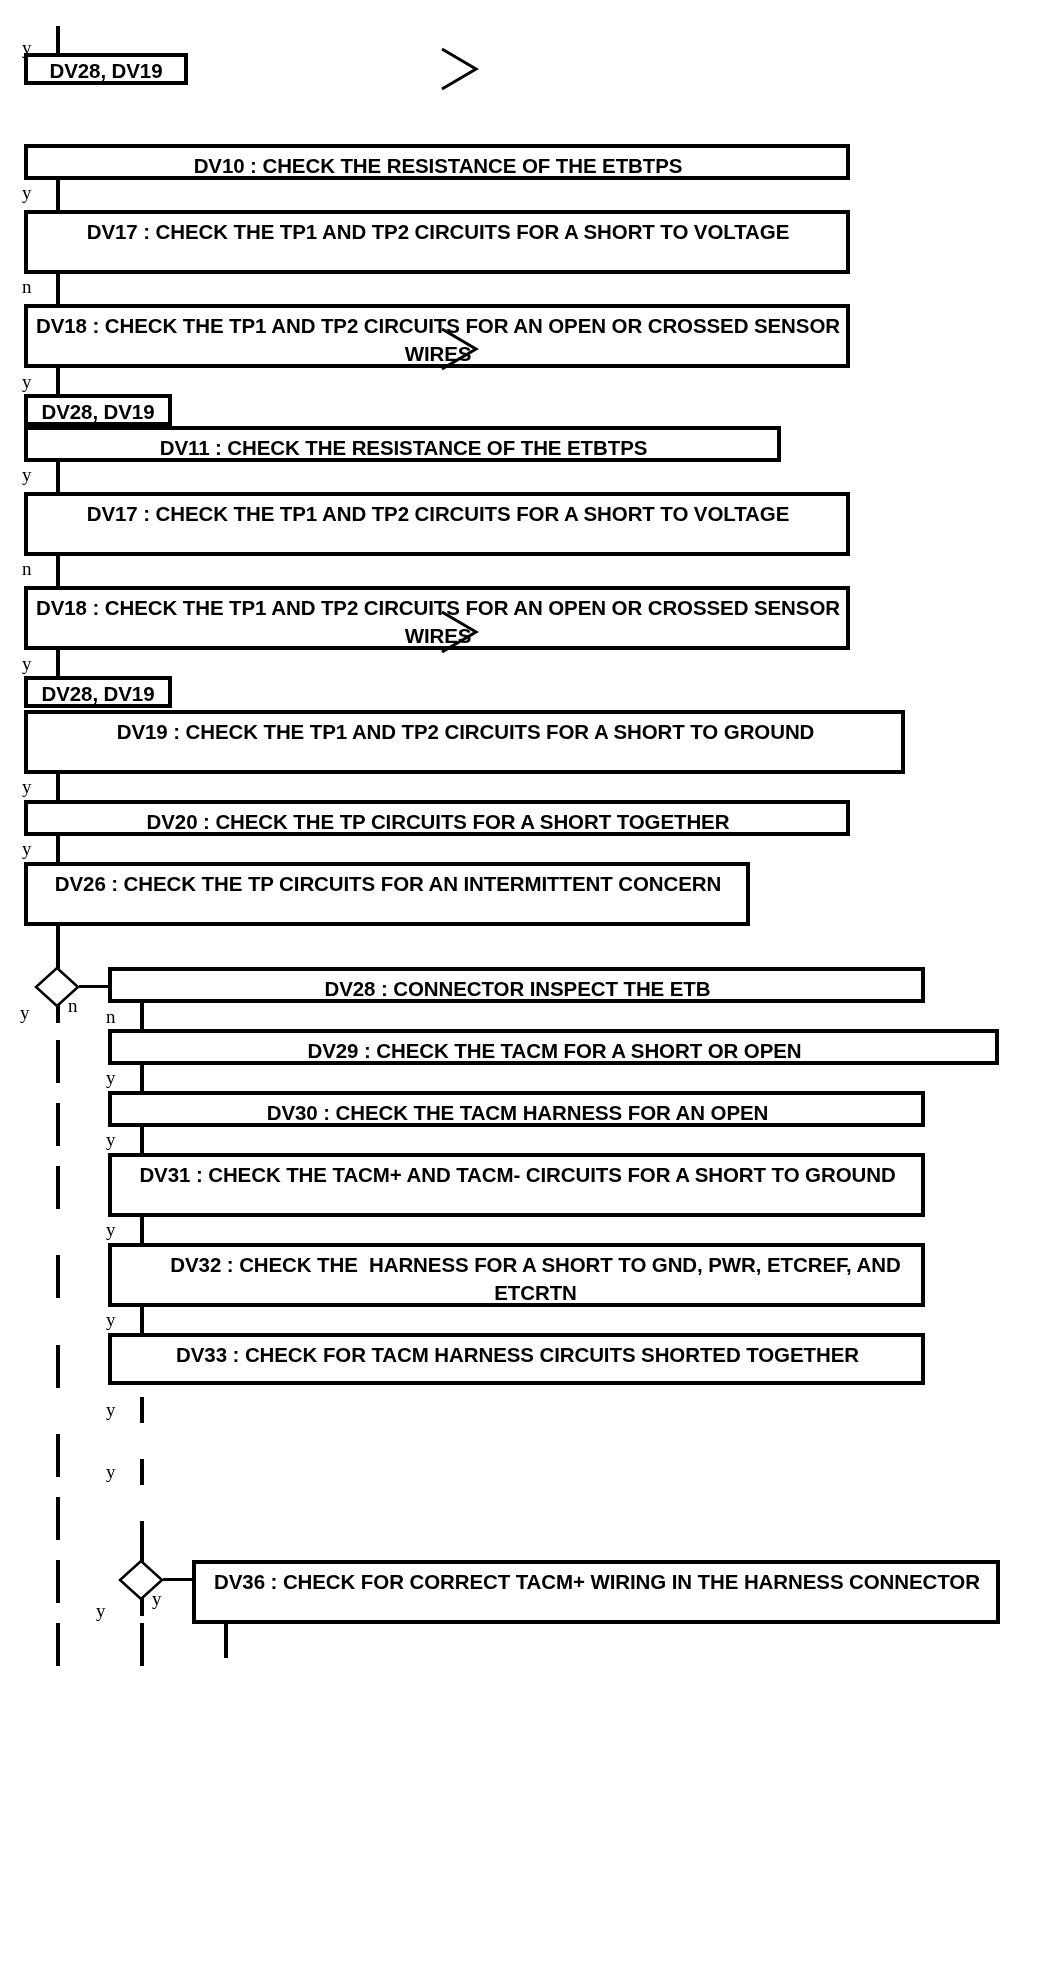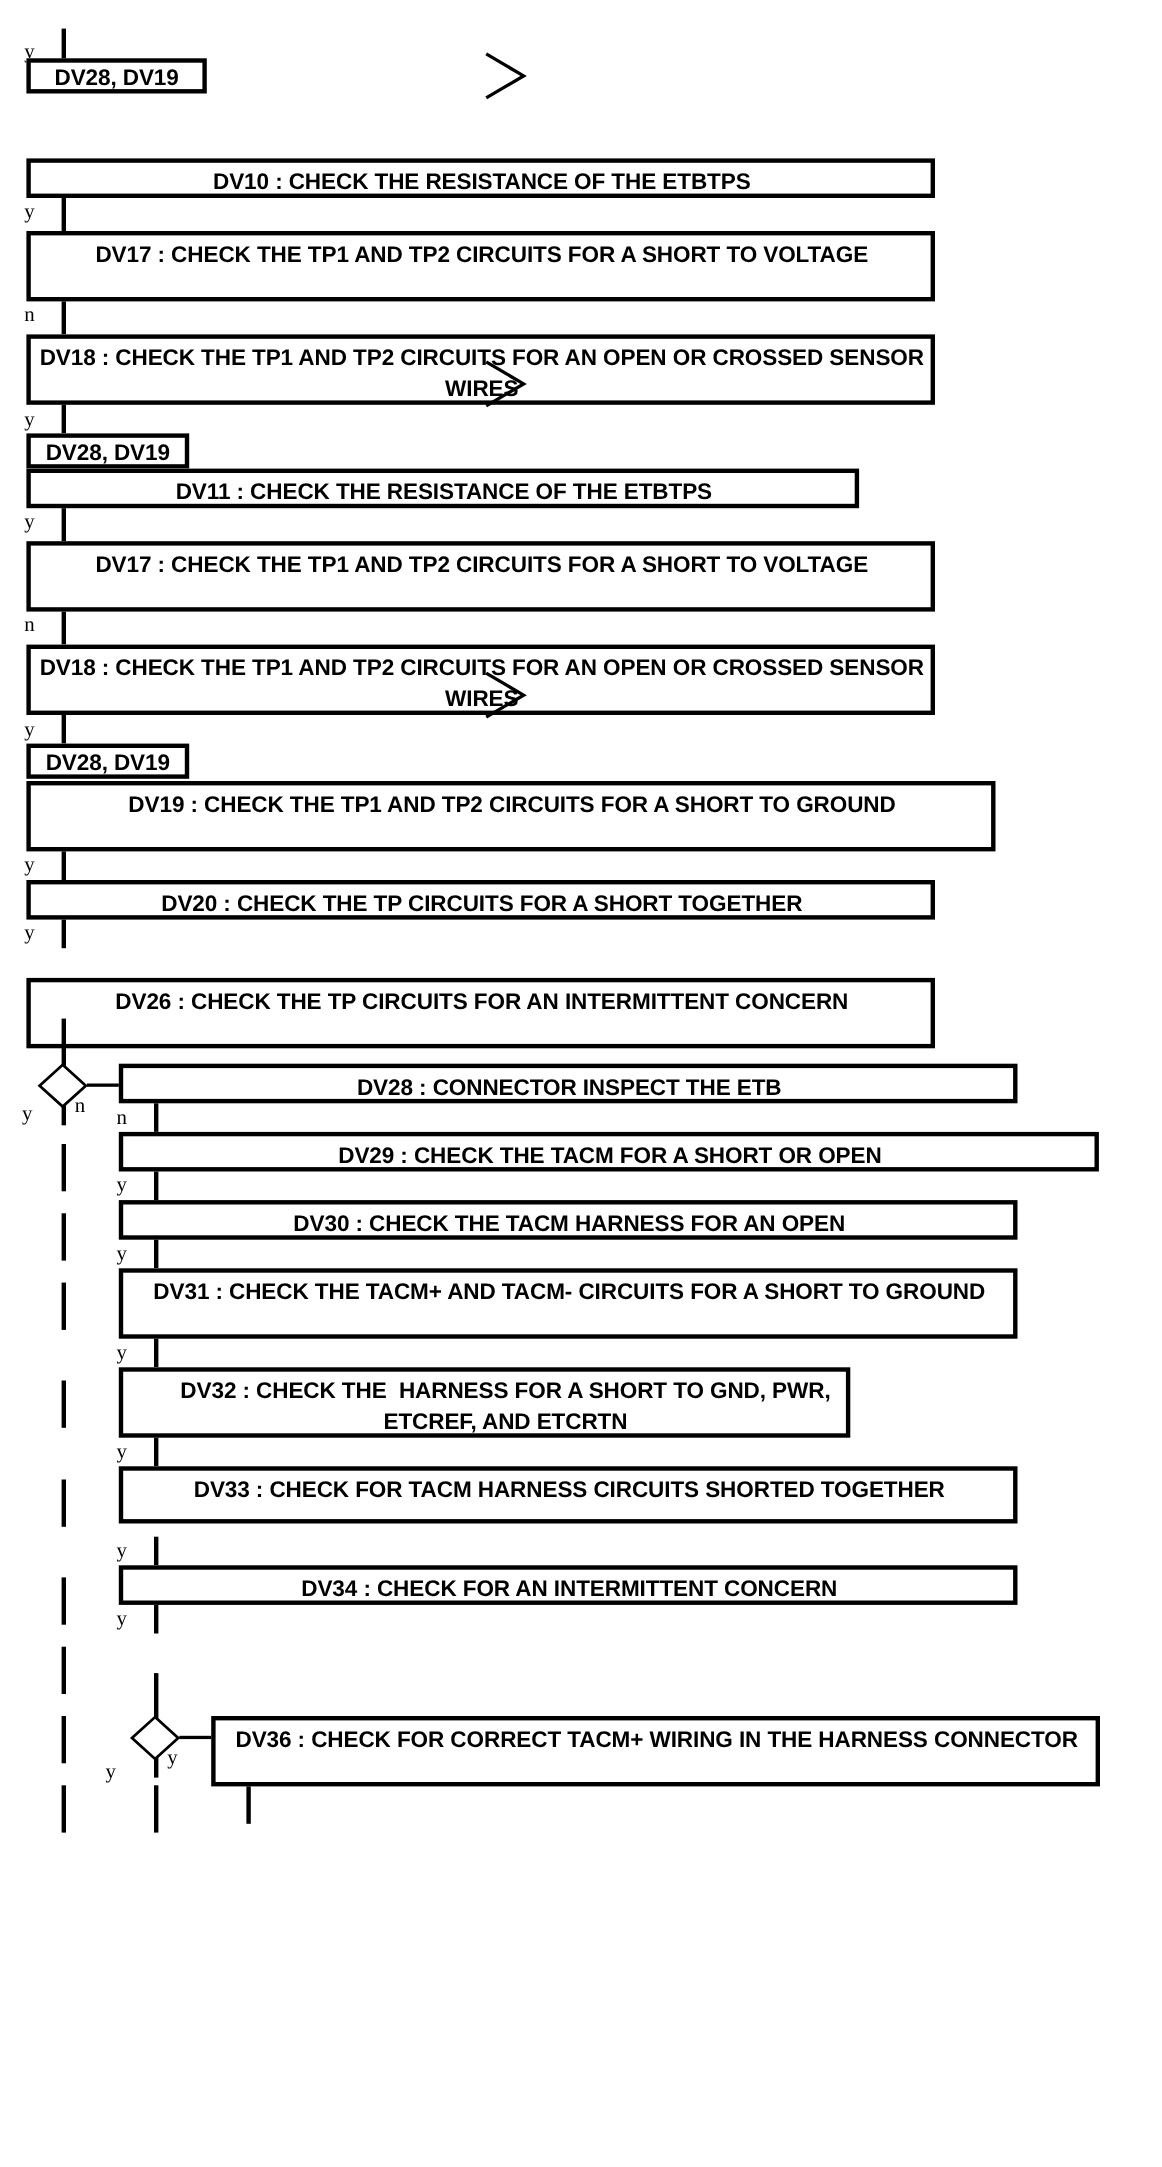--- a/index.html
+++ b/index.html
@@ -121,21 +121,21 @@
   <div class="box" style="left:24px; top:710px; width:881px; height:64px;">DV19 : CHECK THE TP1 AND TP2 CIRCUITS FOR A SHORT TO GROUND</div>
 
   <div class="vline" style="left:56px; top:774px; height:26px;"></div>
   <div class="lbl" style="left:22px; top:777px;">y</div>
 
   <div class="box" style="left:24px; top:800px; width:826px; height:36px;">DV20 : CHECK THE TP CIRCUITS FOR A SHORT TOGETHER</div>
 
   <div class="vline" style="left:56px; top:836px; height:26px;"></div>
   <div class="lbl" style="left:22px; top:839px;">y</div>
 
-  <div class="box" style="left:24px; top:862px; width:826px; height:64px;margin-top:27px;">DV26 : CHECK THE TP CIRCUITS FOR AN INTERMITTENT CONCERN</div>
+  <div class="box" style="left:24px; top:862px; width:726px; height:64px;">DV26 : CHECK THE TP CIRCUITS FOR AN INTERMITTENT CONCERN</div>
 
   <div class="vline" style="left:56px; top:926px; height:44px;"></div>
 
   <svg class="diamond" style="left:33px; top:965px;" width="48" height="44" viewBox="0 0 48 44">
     <polygon points="24,3 45,22 24,41 3,22" fill="#ffffff" stroke="#000000" stroke-width="2.5"></polygon>
   </svg>
 
   <div class="lbl" style="left:20px; top:1003px;">y</div>
 
   <div class="lbl" style="left:68px; top:996px;">n</div>
@@ -157,31 +157,30 @@
   <div class="box" style="left:108px; top:1091px; width:817px; height:36px;">DV30 : CHECK THE TACM HARNESS FOR AN OPEN</div>
 
   <div class="vline" style="left:140px; top:1127px; height:26px;"></div>
   <div class="lbl" style="left:106px; top:1130px;">y</div>
 
   <div class="box" style="left:108px; top:1153px; width:817px; height:64px;">DV31 : CHECK THE TACM+ AND TACM- CIRCUITS FOR A SHORT TO GROUND</div>
 
   <div class="vline" style="left:140px; top:1217px; height:26px;"></div>
   <div class="lbl" style="left:106px; top:1220px;">y</div>
 
-  <div class="box" style="left:108px; top:1243px; width:665px; height:64px;padding-left:40px;">DV32 : CHECK THE  HARNESS FOR A SHORT TO GND, PWR, ETCREF, AND ETCRTN</div>
+  <div class="box" style="left:108px; top:1243px; width:817px; height:64px;padding-left:40px;">DV32 : CHECK THE  HARNESS FOR A SHORT TO GND, PWR, ETCREF, AND ETCRTN</div>
 
   <div class="vline" style="left:140px; top:1307px; height:26px;"></div>
   <div class="lbl" style="left:106px; top:1310px;">y</div>
 
   <div class="box" style="left:108px; top:1333px; width:817px; height:52px;">DV33 : CHECK FOR TACM HARNESS CIRCUITS SHORTED TOGETHER</div>
 
   <div class="vline" style="left:140px; top:1397px; height:26px;"></div>
   <div class="lbl" style="left:106px; top:1400px;">y</div>
 
-  <div class="box" style="left:108px; top:1423px; width:817px; height:36px;">DV34 : CHECK FOR AN INTERMITTENT CONCERN</div>
 
   <div class="vline" style="left:140px; top:1459px; height:26px;"></div>
   <div class="lbl" style="left:106px; top:1462px;">y</div>
 
 
   <div class="vline" style="left:140px; top:1521px; height:42px;"></div>
 
   <svg class="diamond" style="left:117px; top:1558px;" width="48" height="44" viewBox="0 0 48 44">
     <polygon points="24,3 45,22 24,41 3,22" fill="#ffffff" stroke="#000000" stroke-width="2.5"></polygon>
   </svg>

